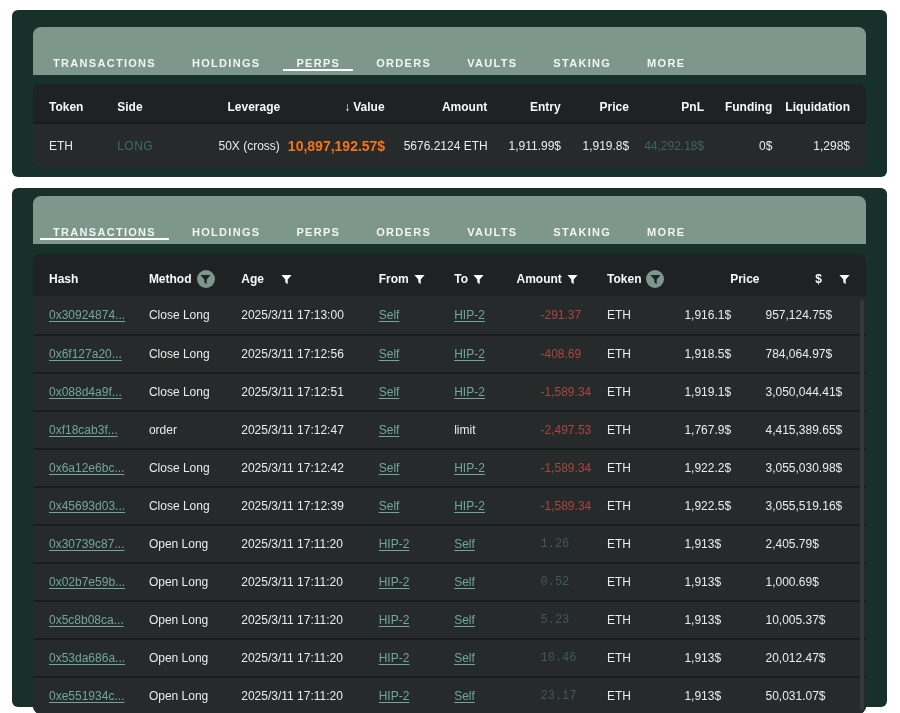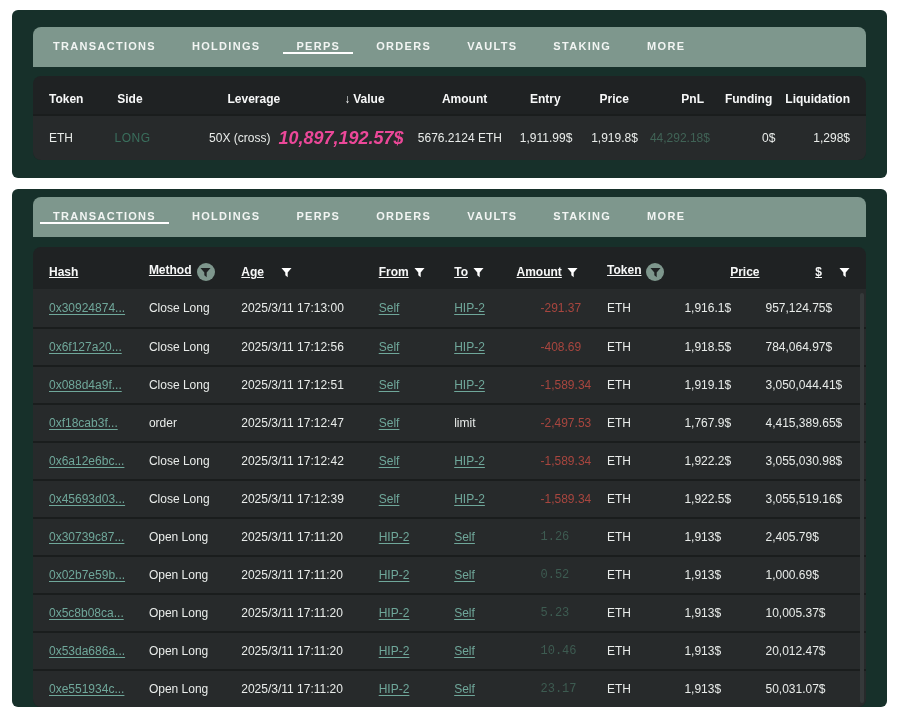--- a/index.html
+++ b/index.html
@@ -16,47 +16,47 @@
     --pos-faded:#3d5b51;
     --long:#3a6f5d;
     --pnl:#406356;
   }
   *{box-sizing:border-box;margin:0;padding:0;}
   body{font-family:"Liberation Sans",sans-serif;background:var(--page-bg);}
   .page{width:900px;height:713px;background:var(--page-bg);padding:10px 13px 6px 12px;display:flex;flex-direction:column;gap:11px;}
   .panel{background:var(--panel-bg);border-radius:6px;padding:0 21px;}
   .panel-top{height:171px;padding-top:17px;}
   .panel-bottom{height:519px;padding-top:8px;}
-  .tabbar{display:flex;align-items:center;height:40px;background:var(--tabbar-bg);border-radius:8px 8px 0 0;padding:16px 2px;}
+  .tabbar{display:flex;align-items:flex-end;height:48px;background:var(--tabbar-bg);border-radius:8px 8px 0 0;padding:4px 2px;}
   .tab{appearance:none;background:none;border:none;border-bottom:2px solid transparent;color:#f2f5f3;
        font-family:"Liberation Sans",sans-serif;font-size:11px;font-weight:700;letter-spacing:1.3px;
        padding:0 13px;margin:0 5px;cursor:pointer;display:flex;align-items:center;}
   .tab.active{border-bottom-color:#ffffff;}
   .table-card{background:var(--card-bg);border-radius:8px;overflow:hidden;position:relative;}
   .panel-top .table-card{margin-top:9px;}
   .panel-bottom .table-card{margin-top:10px;}
   .thead{display:grid;align-items:center;color:var(--txt-bold);font-size:12px;font-weight:700;padding:16px 16px;}
   .trow{display:grid;align-items:center;background:var(--row-bg);color:var(--txt);font-size:12px;padding:0 16px;border-top:2px solid var(--sep);}
   .trow:first-of-type{border-top:none;}
   
   .perps-grid{grid-template-columns:70fr 75fr 105fr 112fr 110fr 76fr 70fr 78fr 70fr 81fr;column-gap:8px;}
   .perps-grid .h,.perps-grid .cell{text-align:right;}
   .perps-grid .h:nth-child(1),.perps-grid .h:nth-child(2),
   .perps-grid .cell:nth-child(1),.perps-grid .cell:nth-child(2){text-align:left;}
   .thead.perps-grid{height:38px;}
   .trow.perps-grid{height:46px;}
-  .val-bold{font-weight:700;color:#ec4899;font-size:18px;font-style:italic;}
+  .val-bold{font-weight:700;color:#f97316;font-size:14px;}
   .side-long{color:var(--long);font-weight:400;letter-spacing:.5px;}
   .pnl-faded{color:var(--pnl);}
   .sort-arrow{font-weight:700;margin-right:3px;}
   
   .tx-grid{grid-template-columns:100fr 92fr 140fr 74fr 60fr 90fr 76fr 80fr 90fr;column-gap:6px;}
   .thead.tx-grid{height:42px;}
   .trow.tx-grid{height:38px;}
-  .hcell{display:flex;gap:5px;text-decoration:underline;}
+  .hcell{display:flex;align-items:center;gap:5px;}
   .col-price,.col-usd{justify-content:flex-end;}
   .cell-price,.cell-usd{text-align:left;}
   .cell-amount{padding-left:24px;}
   .col-age .funnel,.col-usd .funnel{margin-left:12px;}
   .lnk{color:var(--link);text-decoration:underline;text-underline-offset:2px;cursor:pointer;}
   .amt-neg{color:var(--neg);}
   .amt-pos{color:var(--pos-faded);font-family:Liberation Mono, monospace;}
   .funnel{display:inline-flex;align-items:center;justify-content:center;cursor:pointer;}
   .funnel svg{fill:#ffffff;}
   .funnel.circled{width:18px;height:18px;border-radius:50%;background:var(--tabbar-bg);}

